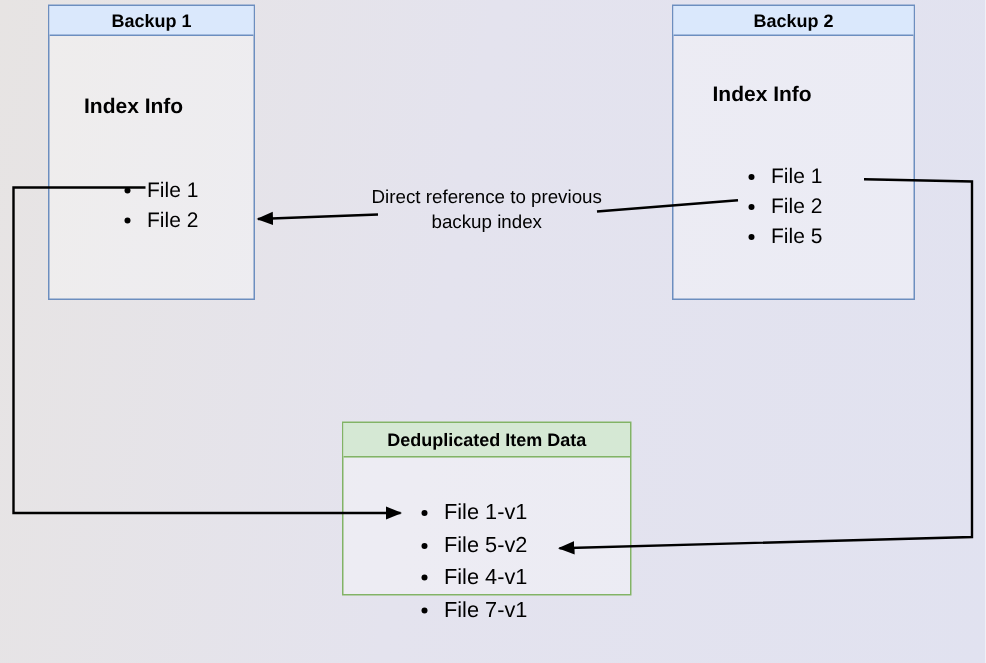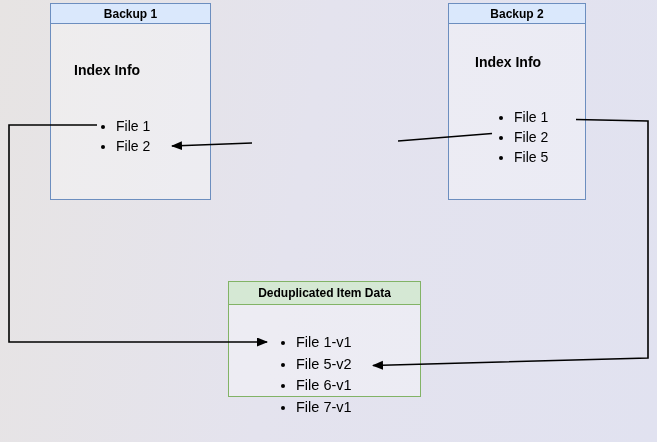--- a/index.html
+++ b/index.html
@@ -35,22 +35,22 @@
     line-height: 20px;
     background: #dae8fc;
     border-bottom: 1.5px solid #6c8ebf;
   }
   .green .box-header {
     height: 23px;
     line-height: 23px;
     background: #d5e8d4;
     border-bottom: 1.5px solid #82b366;
   }
-  #backup1 { left: 50px;  top: 3px;   width: 161px; height: 197px; }
-  #backup2 { left: 448px; top: 3px;   width: 138px; height: 197px; }
+  #backup1 { left: 32px;  top: 3px;   width: 138px; height: 197px; }
+  #backup2 { left: 448px; top: 3px;   width: 162px; height: 197px; }
   #dedup   { left: 228px; top: 281px; width: 193px; height: 116px; }
 
   .subtitle {
     position: absolute;
     font-size: 14px;
     line-height: 16px;
     white-space: nowrap;
     font-weight: bold;
   }
   #backup1 .subtitle { left: 23px; top: 58px; }
@@ -109,25 +109,26 @@
       <li>File 2</li>
       <li>File 5</li>
     </ul>
   </div>
 
   <div class="box green" id="dedup">
     <div class="box-header">Deduplicated Item Data</div>
     <ul class="filelist">
       <li>File 1-v1</li>
       <li>File 5-v2</li>
-      <li>File 6-v1</li>
+      <li>File 4-v1</li>
       <li>File 7-v1</li>
     </ul>
   </div>
 
+  <div class="annotation">Direct reference to previous backup index</div>
 
   <svg class="arrows" viewBox="0 0 657 442" xmlns="http://www.w3.org/2000/svg">
     <defs>
       <marker id="arrowhead" markerUnits="userSpaceOnUse" markerWidth="13" markerHeight="10" refX="10" refY="4.5" orient="auto">
         <path d="M0,0 L11,4.5 L0,9 z" fill="#000"></path>
       </marker>
     </defs>
 
     <polyline points="97,125 9,125 9,342 267,342" fill="none" stroke="#000" stroke-width="1.6" marker-end="url(#arrowhead)"></polyline>
 

